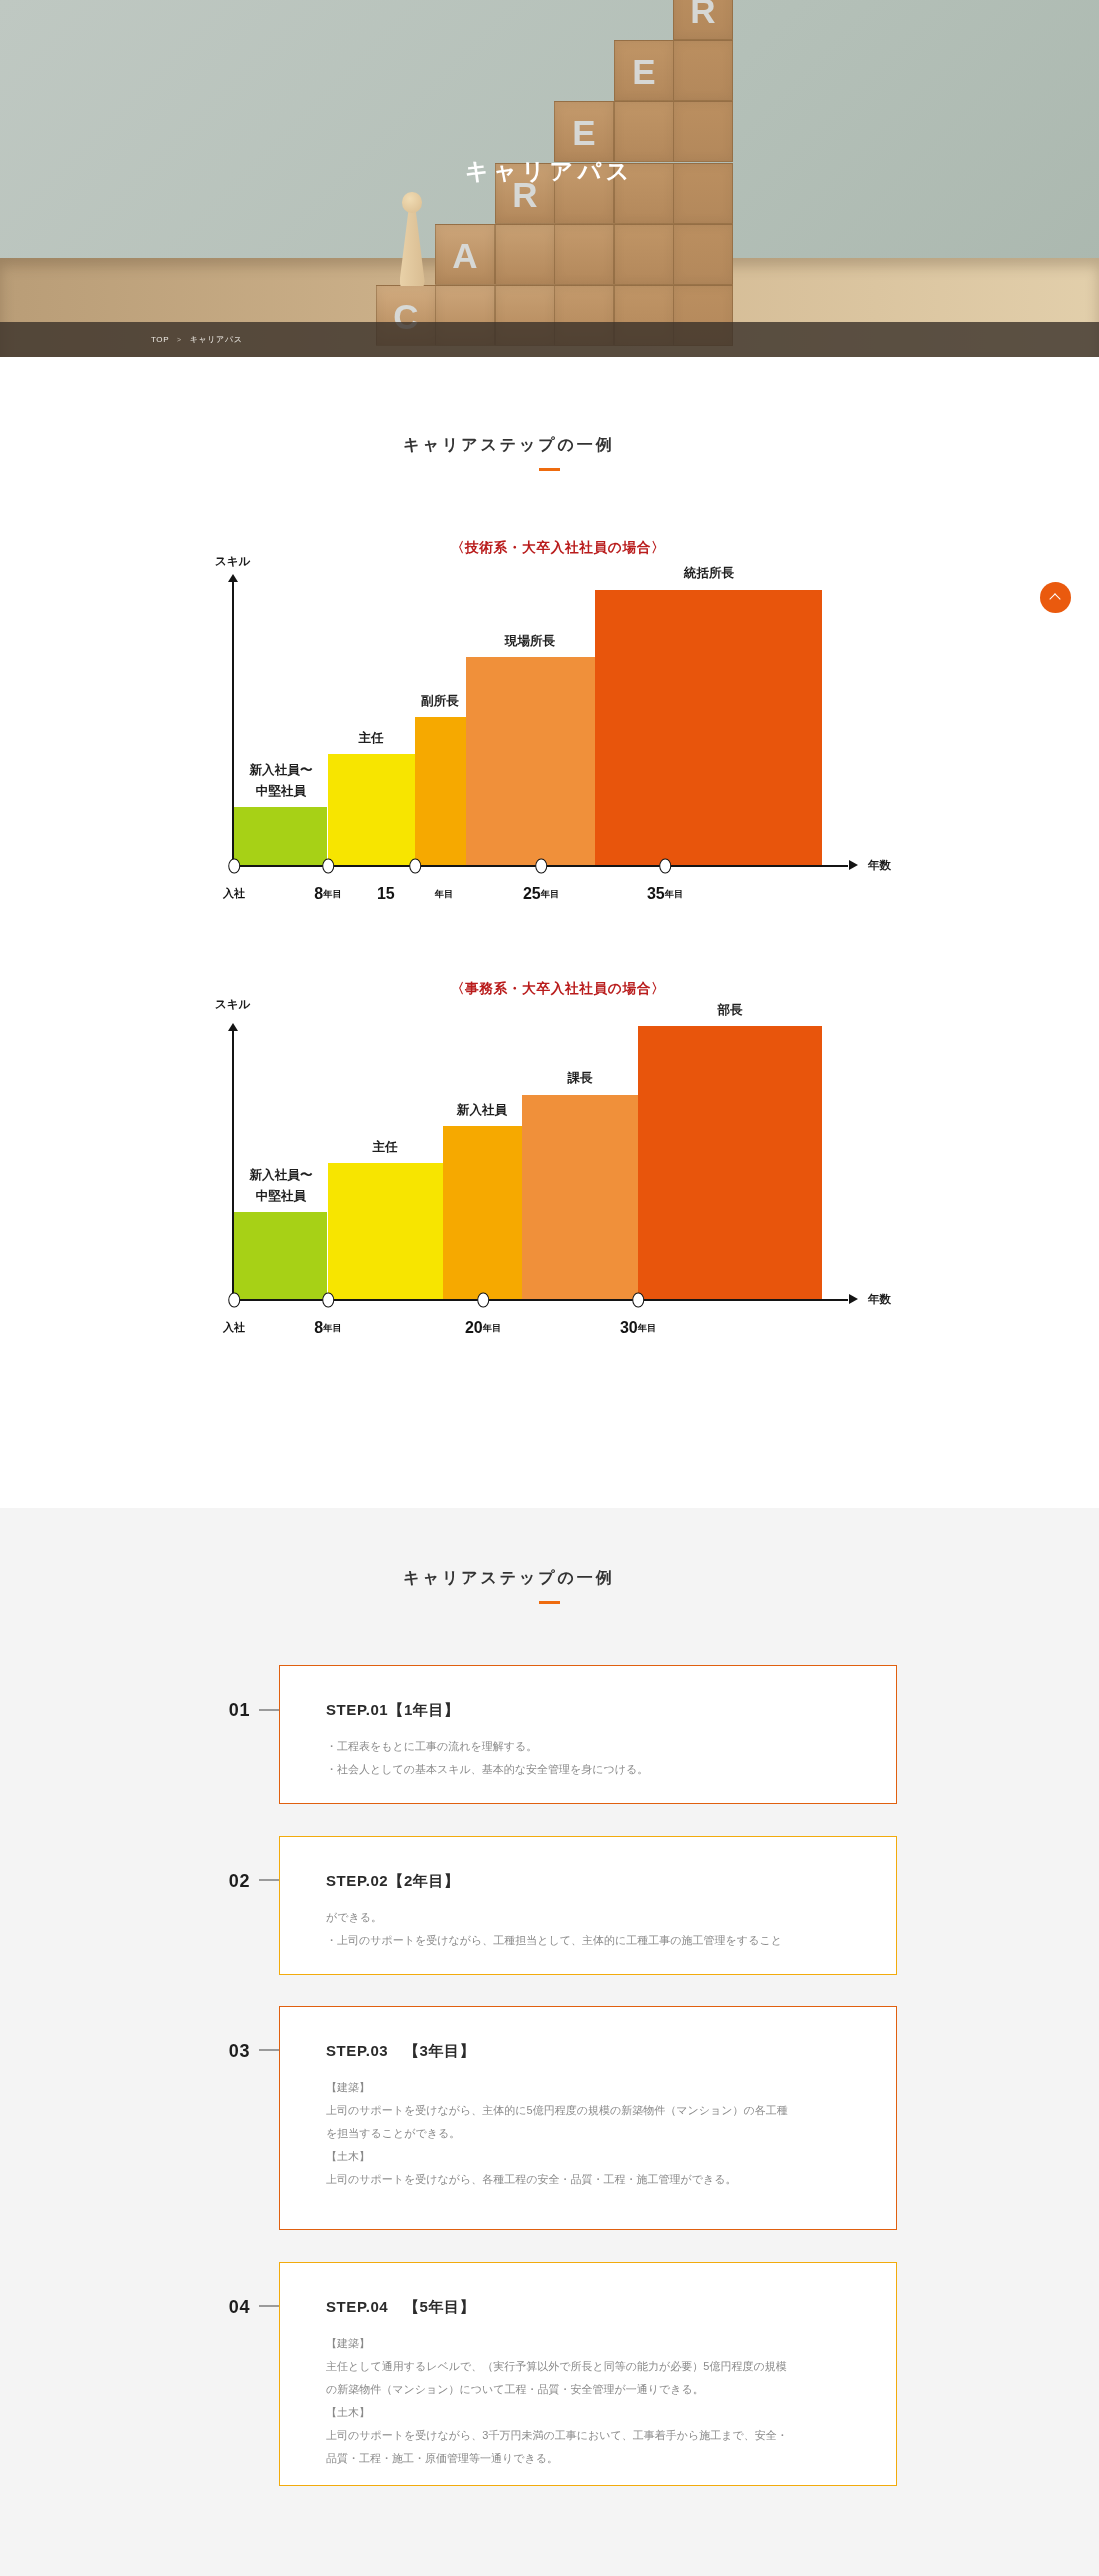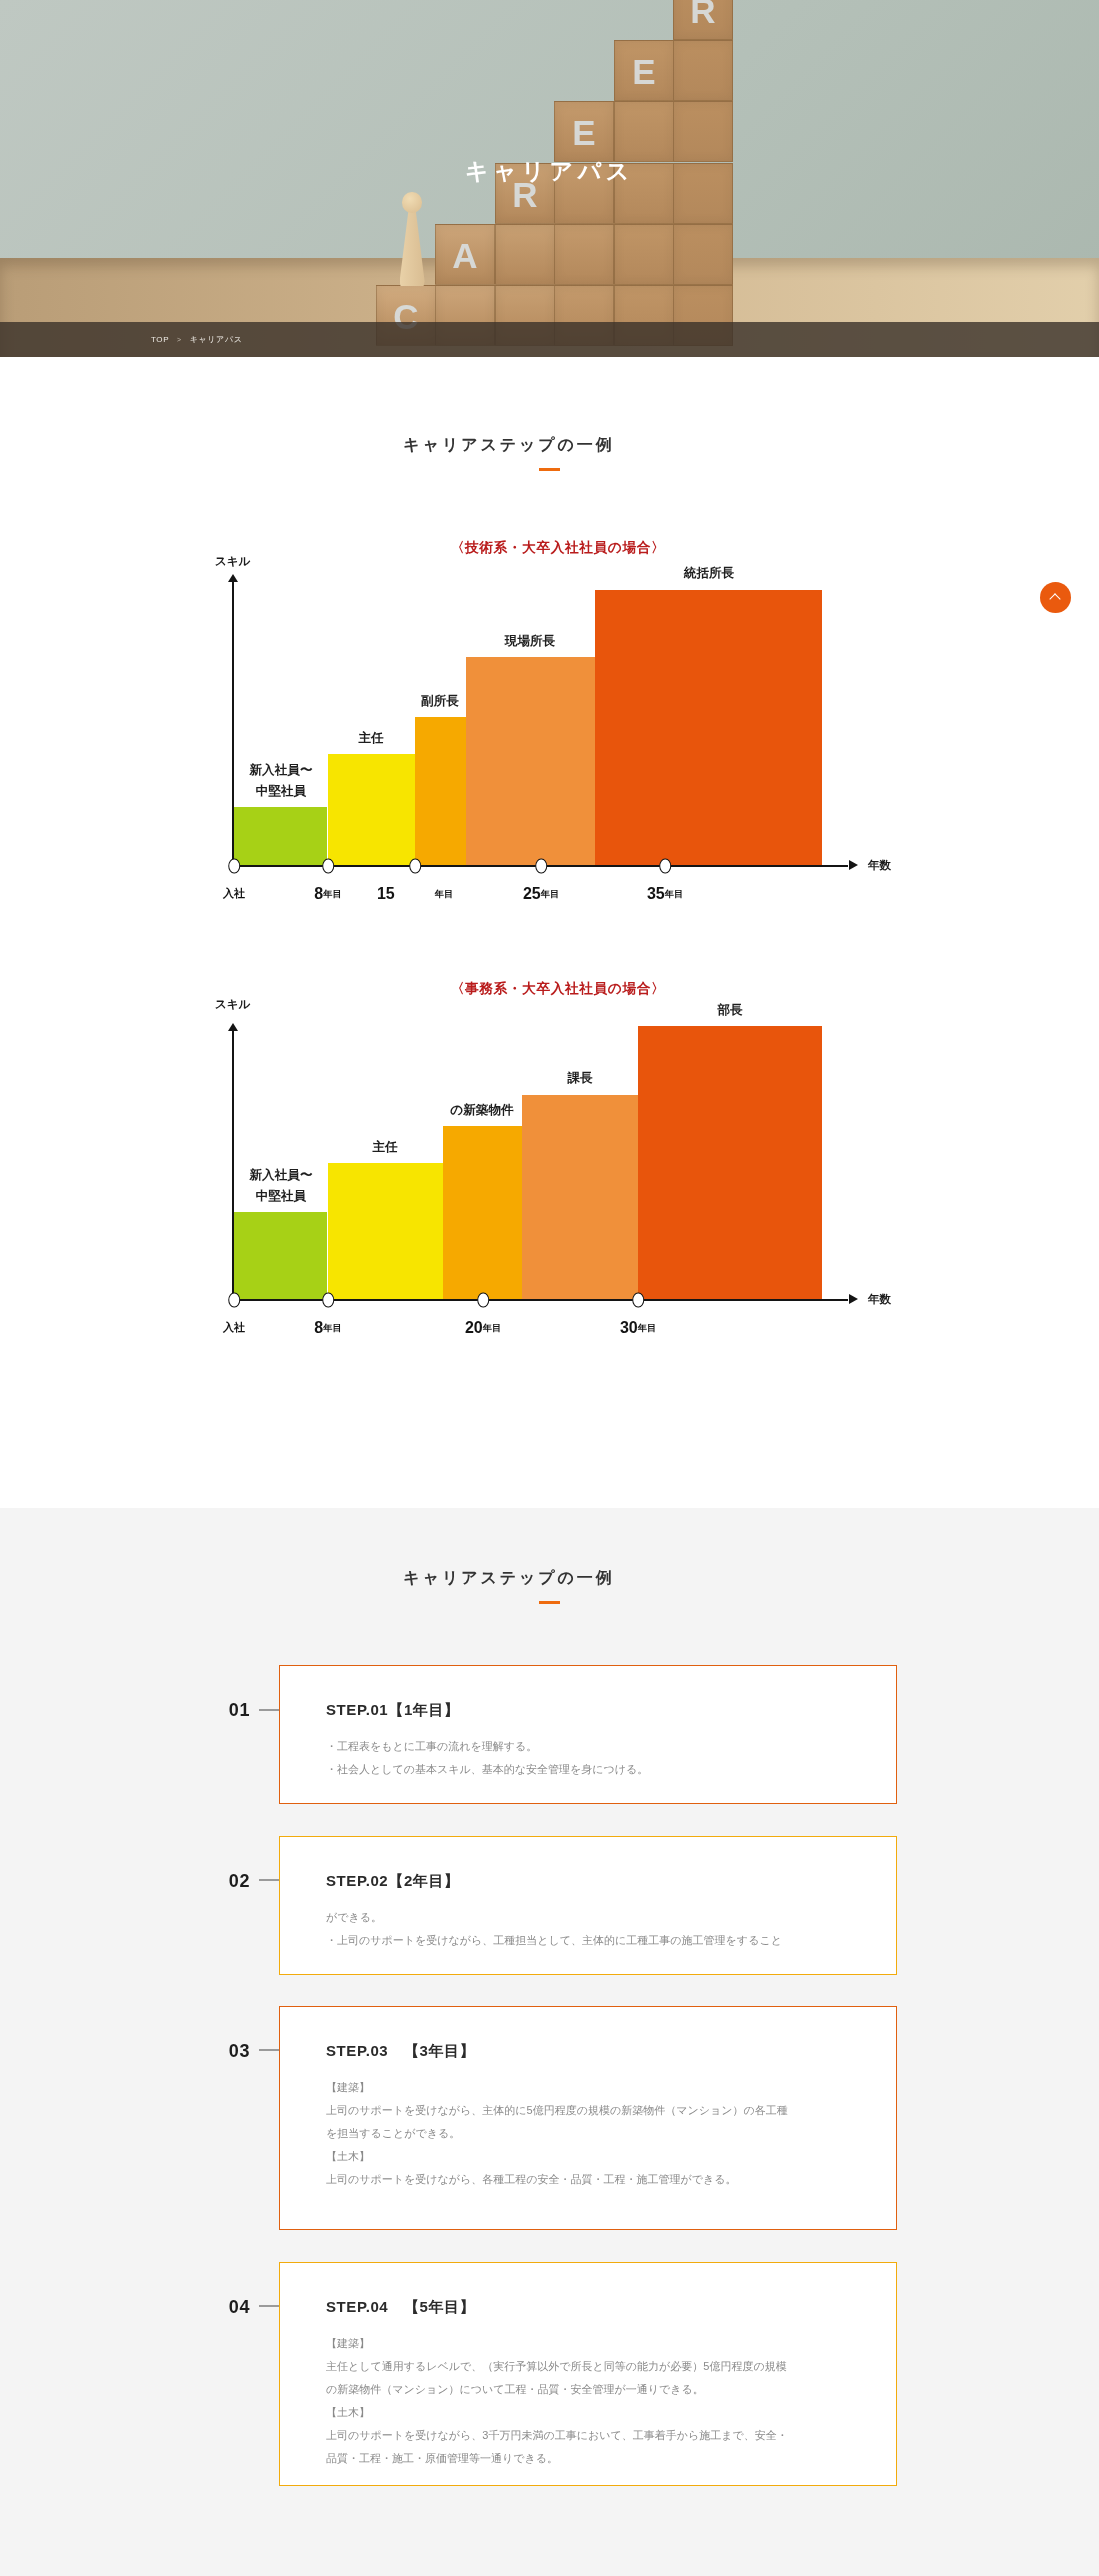--- a/index.html
+++ b/index.html
@@ -212,21 +212,21 @@
       <div class="bar-label" style="left: 281px; top: 1165px;">
         <div>新入社員〜</div>
         <div>中堅社員</div>
       </div>
       <div class="chart-bar" style="left: 328px; top: 1163px; width: 115px; height: 137px; background: rgb(247, 229, 0);"></div>
       <div class="bar-label" style="left: 385px; top: 1137px;">
         <div>主任</div>
       </div>
       <div class="chart-bar" style="left: 443px; top: 1126px; width: 79px; height: 173px; background: rgb(246, 169, 0);"></div>
       <div class="bar-label" style="left: 482px; top: 1100px;">
-        <div>の新築物件</div>
+        <div>新入社員</div>
       </div>
       <div class="chart-bar" style="left: 522px; top: 1095px; width: 116px; height: 205px; background: rgb(240, 144, 58);"></div>
       <div class="bar-label" style="left: 580px; top: 1068px;">
         <div>課長</div>
       </div>
       <div class="chart-bar" style="left: 638px; top: 1026px; width: 184px; height: 274px; background: rgb(232, 85, 12);"></div>
       <div class="bar-label" style="left: 730px; top: 1000px;">
         <div>部長</div>
       </div>
       <div class="axis-tick" style="left: 234px; top: 1300px;"></div>

